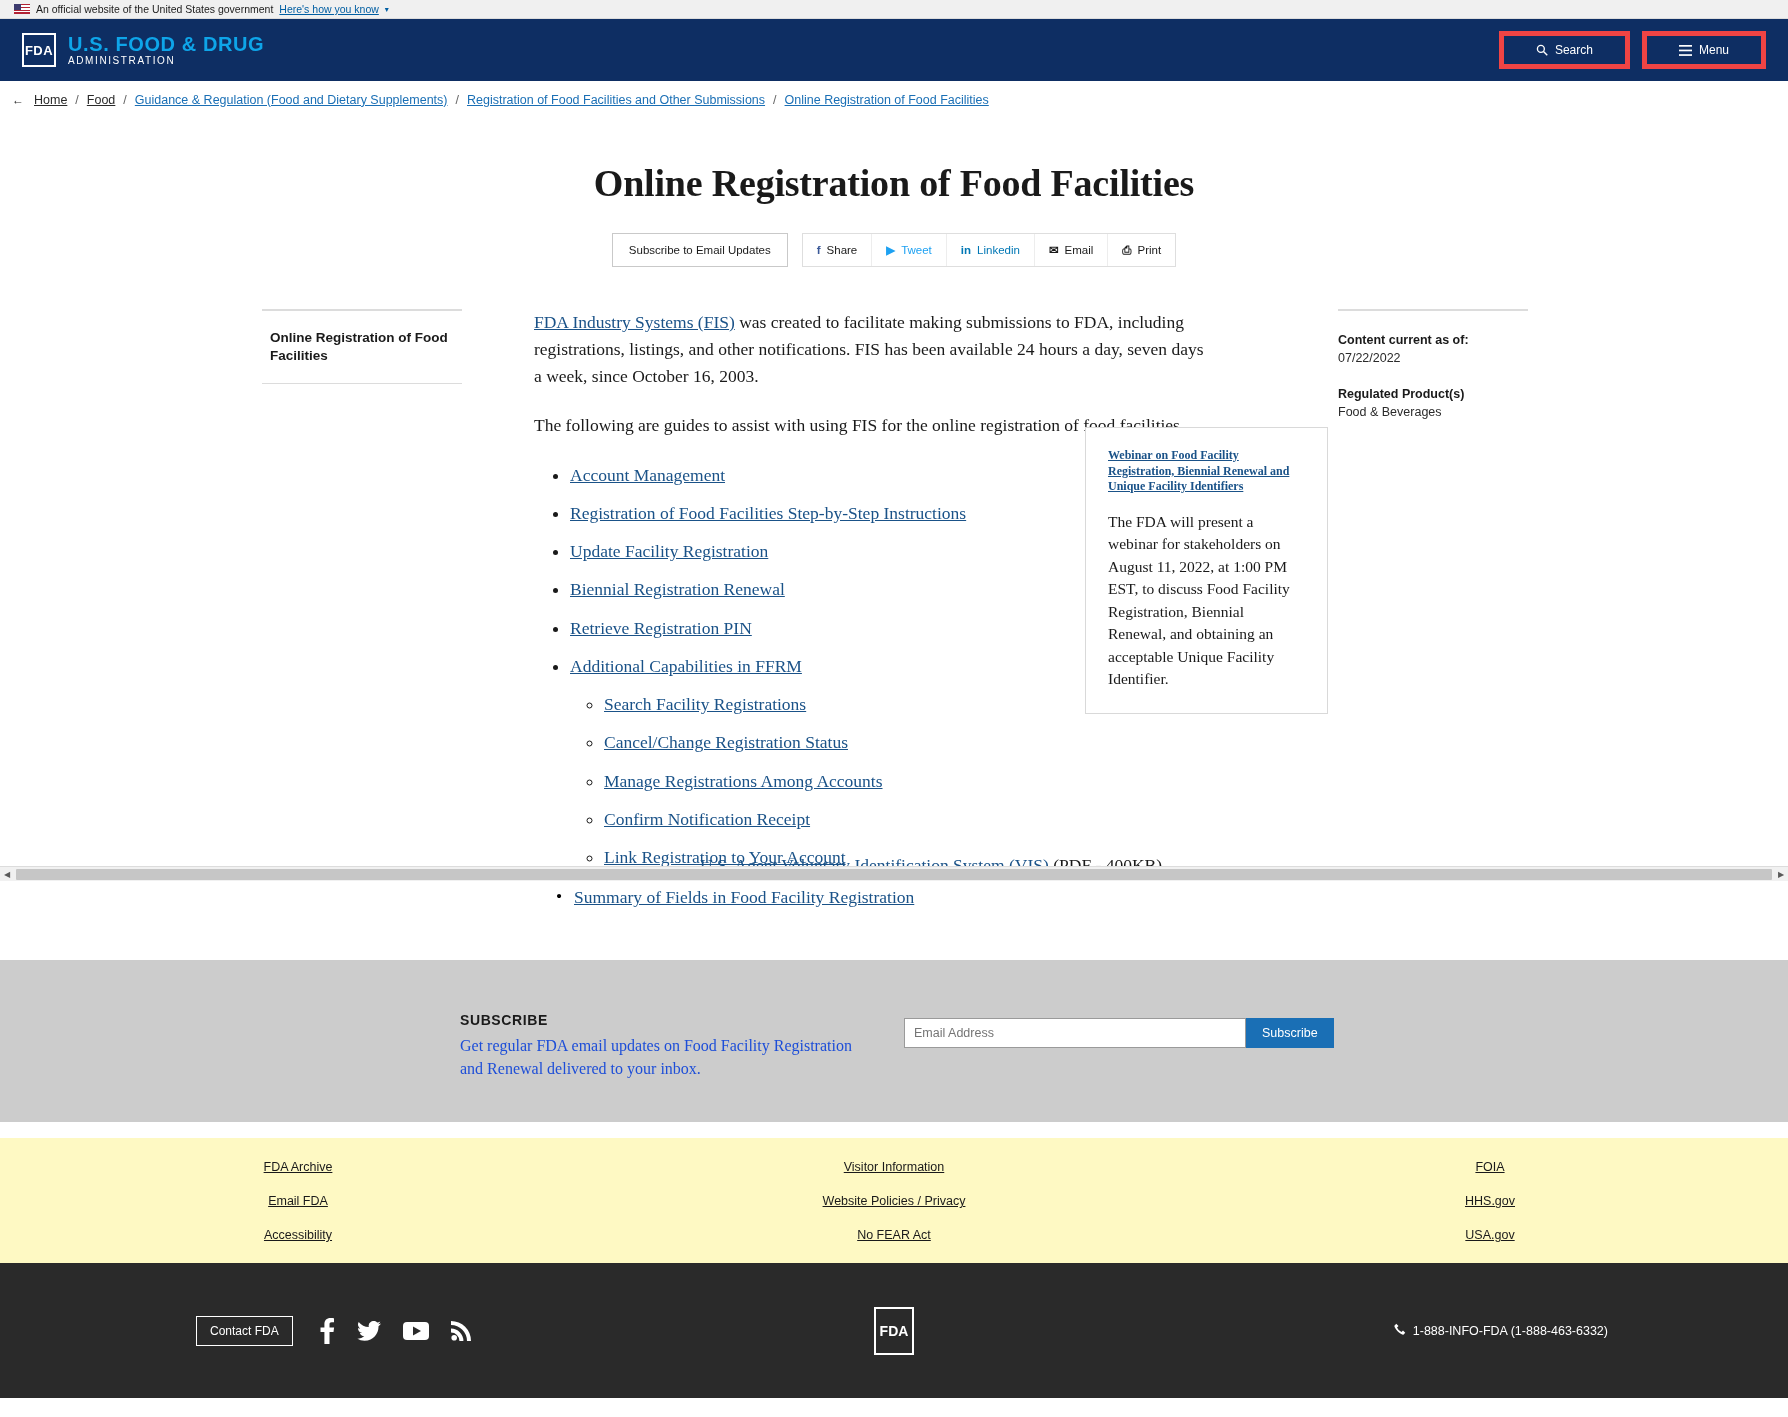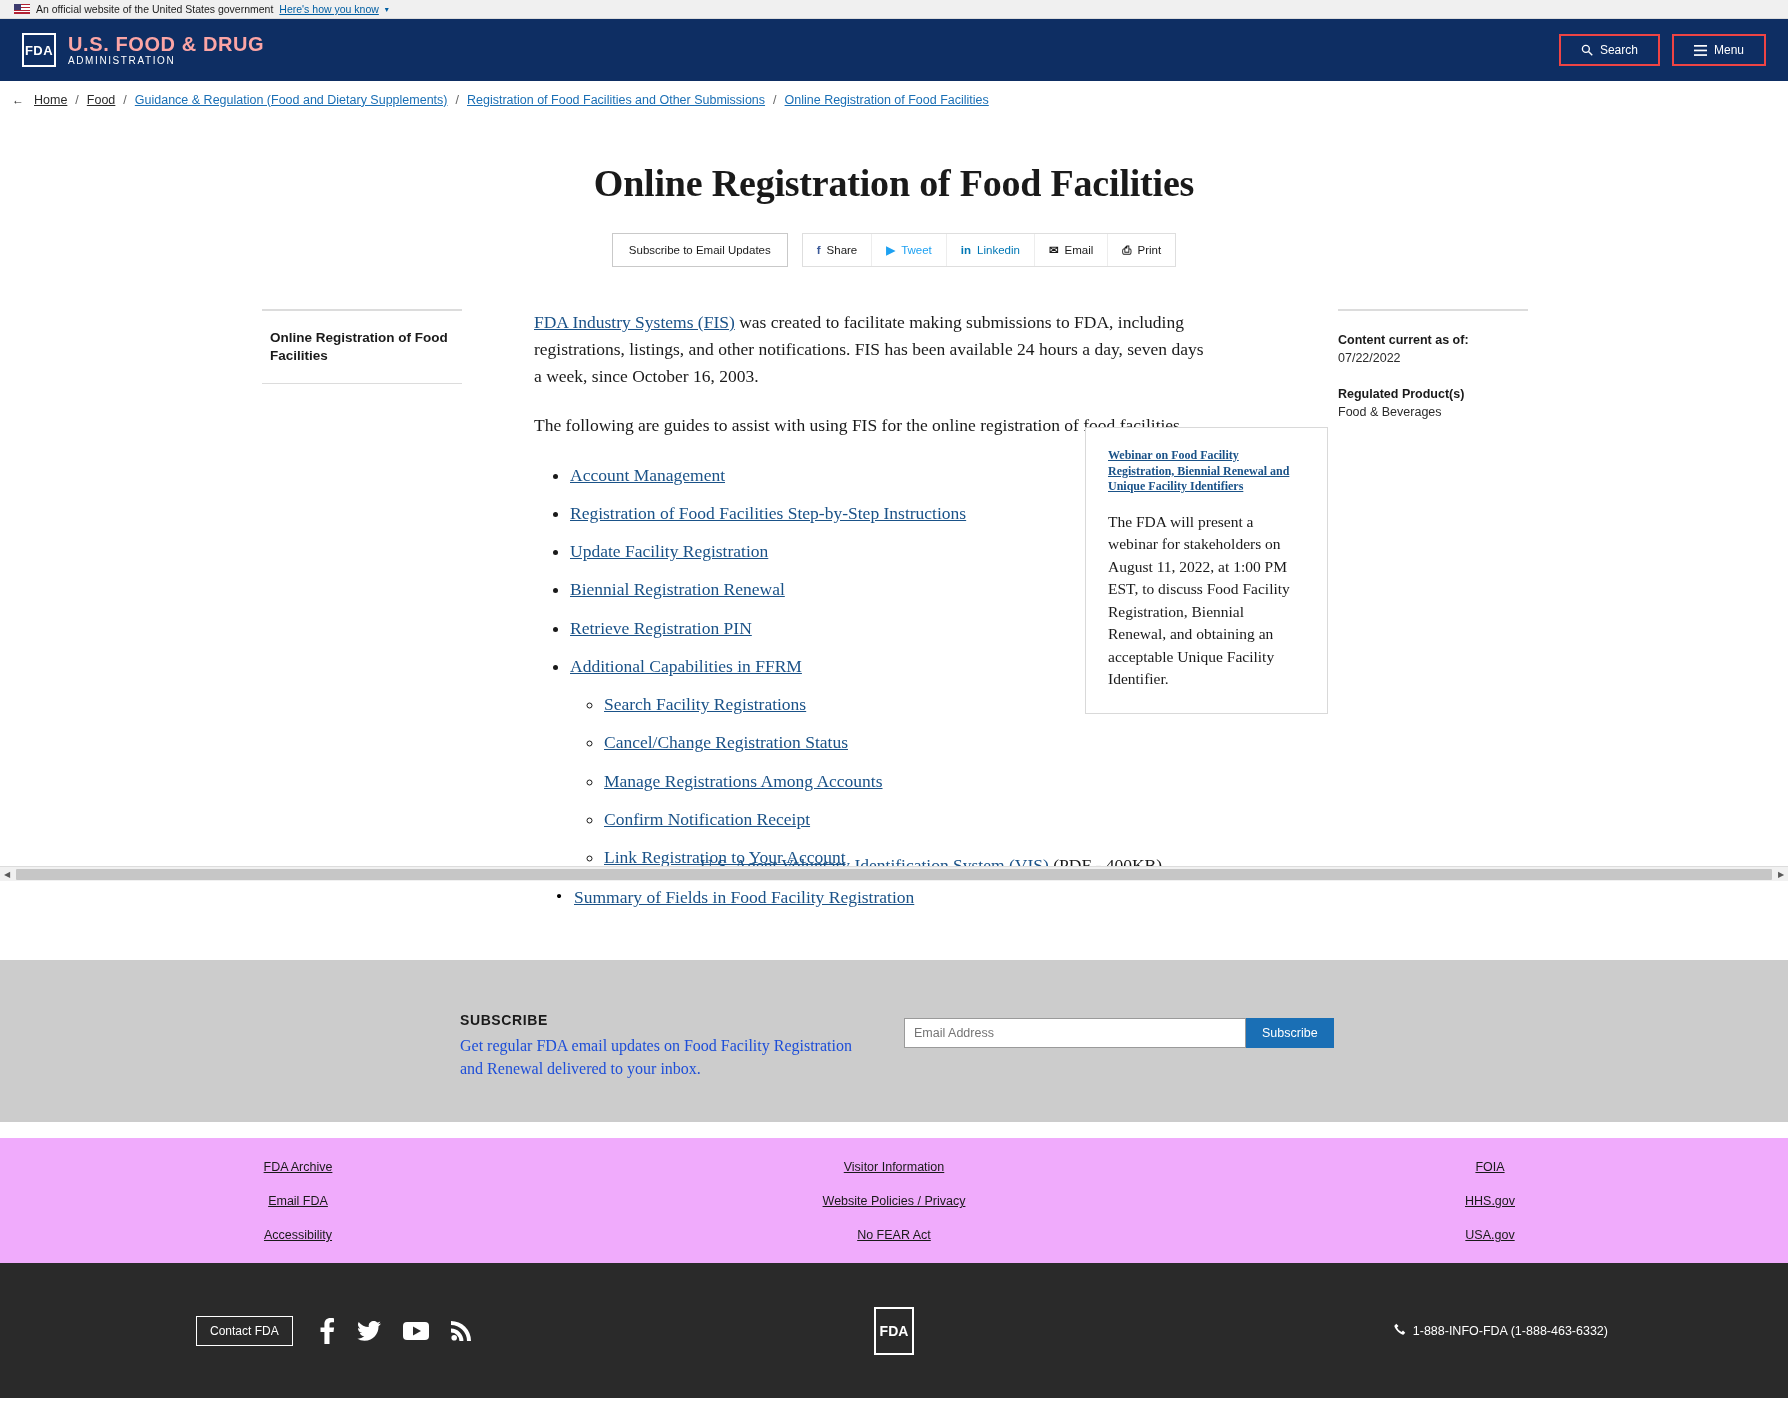--- a/index.html
+++ b/index.html
@@ -50,36 +50,36 @@
   }
   .fda-logo-box {
     width: 34px; height: 34px;
     border: 2px solid #ffffff;
     color: #ffffff;
     display: flex; align-items: center; justify-content: center;
     font-size: 13px; font-weight: bold; letter-spacing: .5px;
     margin-right: 12px;
   }
   .fda-wordmark-1 {
-    color: #fca5a5; font-size: 20px; font-weight: bold; letter-spacing: .6px;
+    color: #0ea5e9; font-size: 20px; font-weight: bold; letter-spacing: .6px;
     line-height: 1.05;
   }
   .fda-wordmark-2 {
     color: #ffffff; font-size: 10px; letter-spacing: 1.6px;
   }
   .header-right {
     position: absolute; right: 22px; top: 50%; transform: translateY(-50%);
     display: flex; gap: 12px;
   }
   .hdr-btn {
-    border: 2px solid #ef4444;
+    border: 5px solid #ef4444;
     color: #ffffff;
     background: transparent;
     font-size: 12px;
-    padding: 7px 20px;
+    padding: 7px 32px;
     display: flex; align-items: center; gap: 7px;
     cursor: pointer;
     font-family: "Liberation Sans", sans-serif;
   }
   .hdr-btn svg { display: block; }
 
   
   .breadcrumb {
     height: 38px;
     display: flex; align-items: center;
@@ -307,21 +307,21 @@
     cursor: pointer;
     font-family: "Liberation Sans", sans-serif;
   }
 
   
   .footer-links {
     position: absolute;
     left: 0; right: 0;
     top: 1138px;
     height: 125px;
-    background: #f0abfc;
+    background: #fef9c3;
     display: flex;
     padding-top: 22px;
   }
   .fl-col {
     flex: 1; display: flex; flex-direction: column; align-items: center; gap: 20px;
   }
   .fl-col a {
     font-size: 12.5px; color: #1a1a1a; text-decoration: underline;
   }
 

